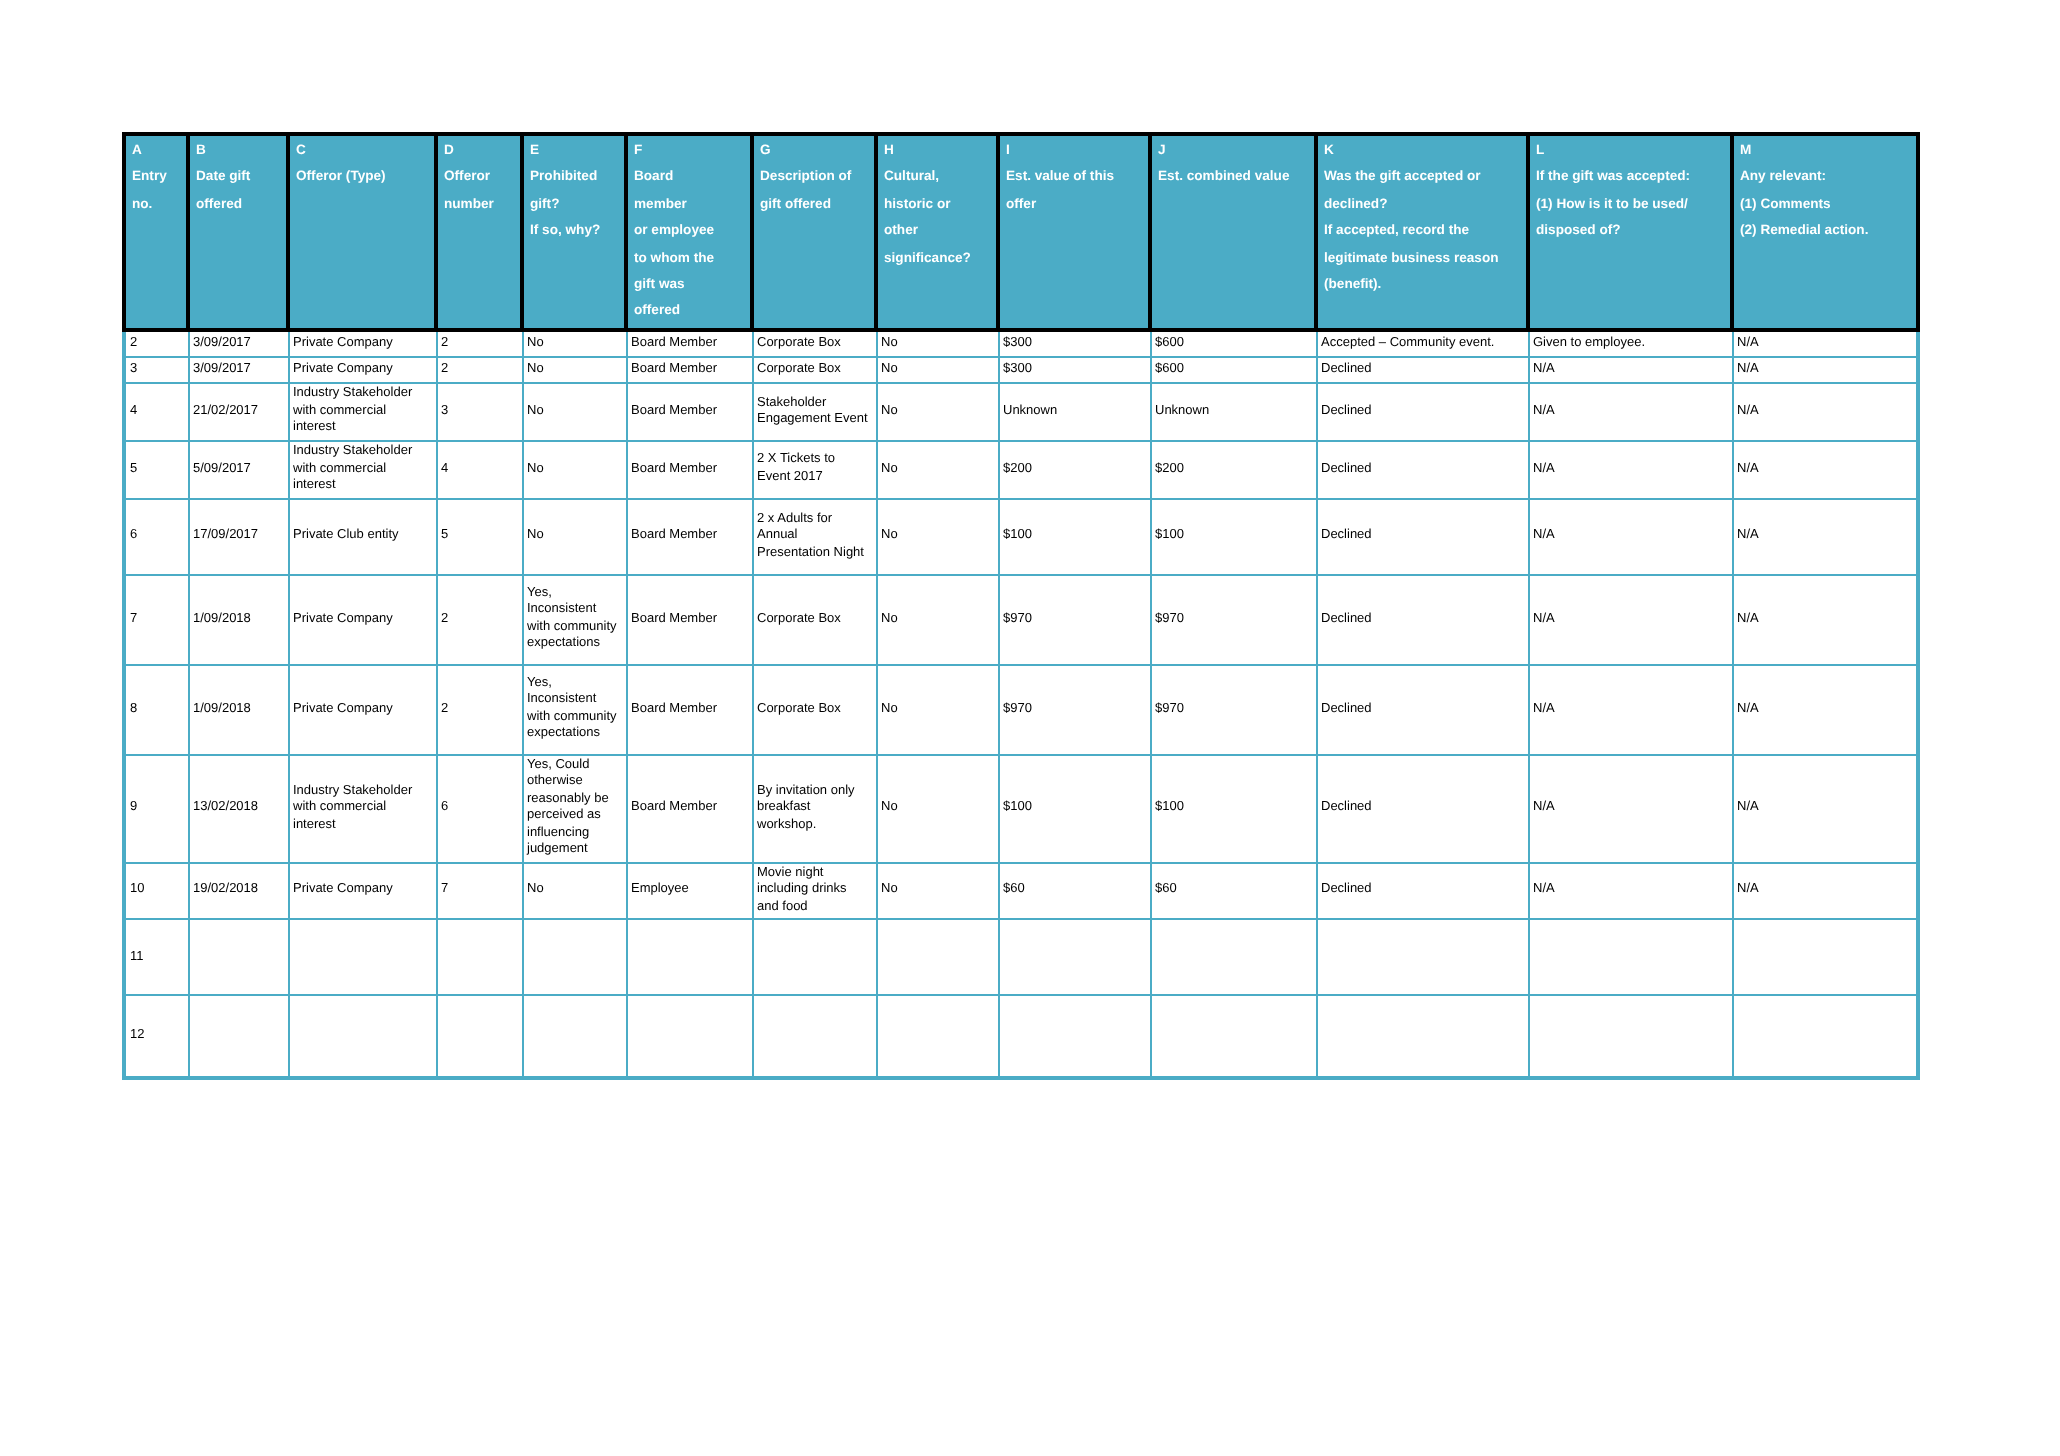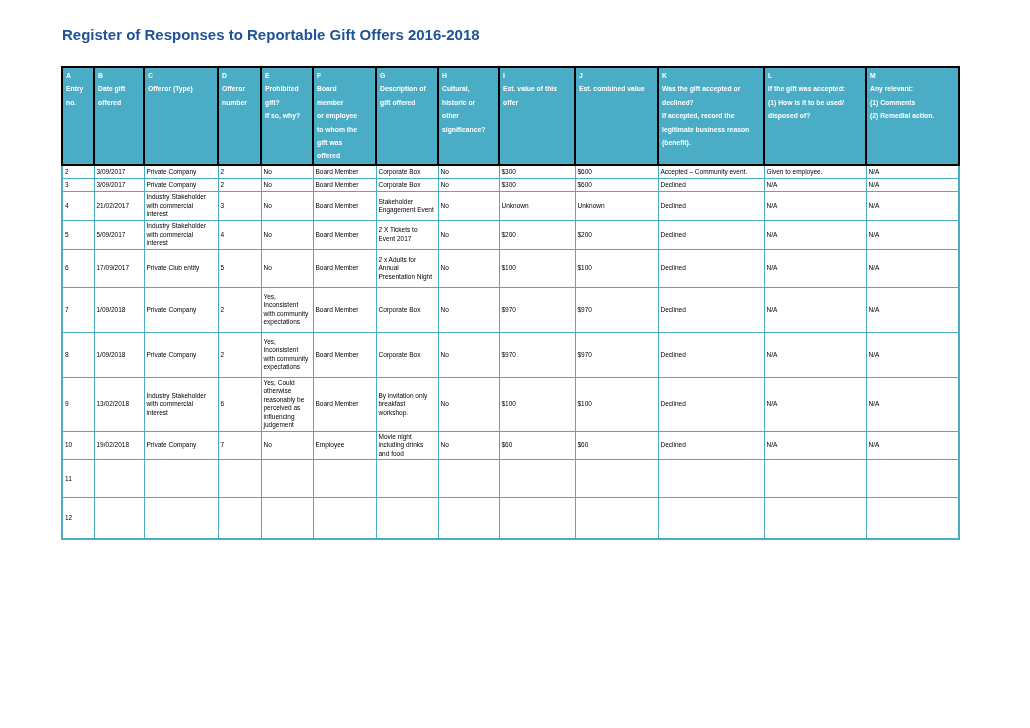--- a/index.html
+++ b/index.html
@@ -61,21 +61,20 @@
     word-wrap:break-word;
   }
   table.register tbody td:first-child{border-left-width:2px;}
   table.register tbody td:last-child{border-right-width:2px;}
   table.register tbody tr:last-child td{border-bottom-width:2px;}
 </style>
 </head>
 <body>
 
 <div class="page">
-  <div class="doc-title">Register of Responses to Reportable Gift Offers 2016-2018</div>
 
   <table class="register">
     <colgroup>
       <col style="width:32px">
         <col style="width:50px">
         <col style="width:74px">
       <col style="width:43px">
         <col style="width:52px">
         <col style="width:63px">
       <col style="width:62px">

